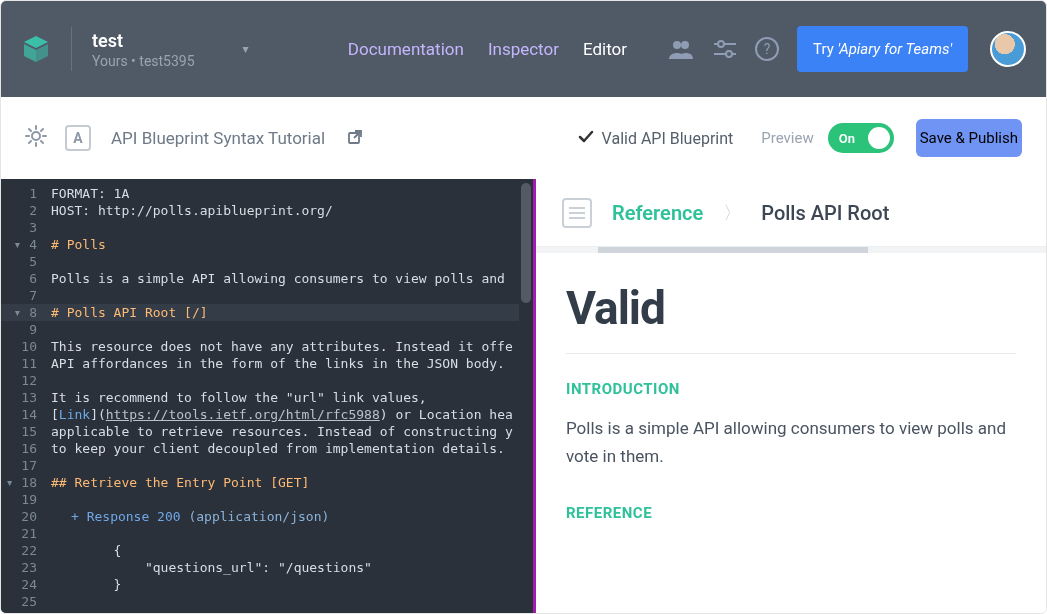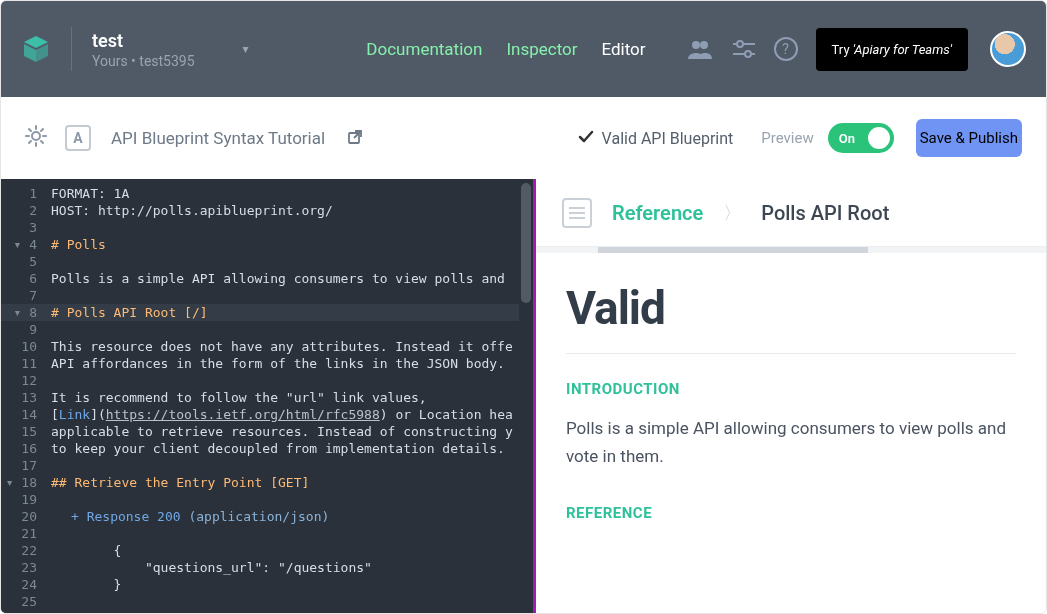--- a/index.html
+++ b/index.html
@@ -23,28 +23,28 @@
     color: #b8c1cc;
   }
   .logo-icon { width: 34px; height: 34px; display:flex; align-items:center; justify-content:center; }
   .vdiv { width:1px; height:44px; background:#68727d; margin:0 20px 0 18px; }
   .proj { display:flex; flex-direction:column; }
   .proj-name { color:#fff; font-size:18px; font-weight:600; }
   .proj-sub { color:#9aa4b0; font-size:14px; margin-top:2px; }
   .proj-caret { margin-left:48px; color:#9aa4b0; font-size:12px; }
   .topnav-spacer { flex:1; }
   .nav-links { display:flex; gap:24px; margin-right:40px; }
-  .nav-link { color:#86efac; font-size:17px; cursor:pointer; }
+  .nav-link { color:#c4b5fd; font-size:17px; cursor:pointer; }
   .nav-link.active { color:#fff; }
   .icon-btn { color:#8e9db3; display:flex; align-items:center; justify-content:center; width:28px; height:28px; cursor:pointer; }
   .icon-group { display:flex; align-items:center; gap:16px; margin-right:18px; }
   .help-icon { width:24px; height:24px; border:2px solid #8e9db3; border-radius:50%; display:flex; align-items:center; justify-content:center; font-size:14px; color:#8e9db3; }
   .cta-btn {
-    background:#000000; color:#fff; border-radius:4px;
-    padding:14px 16px; font-size:13px; cursor:pointer;
+    background:#3b82f6; color:#fff; border-radius:4px;
+    padding:14px 16px; font-size:15px; cursor:pointer;
     margin-right:22px;
   }
   .cta-btn em { font-style:italic; }
   .avatar { width:36px; height:36px; border-radius:50%; background: radial-gradient(circle at 40% 35%, #e8c8a8 0 35%, #4a9cd6 36% 100%); border:2px solid #fff; }
   
   .toolbar {
     height: 82px; display:flex; align-items:center; padding:0 24px;
     background:#fff;
   }
   .sun-icon { color:#8d99a6; margin-right:18px; }

